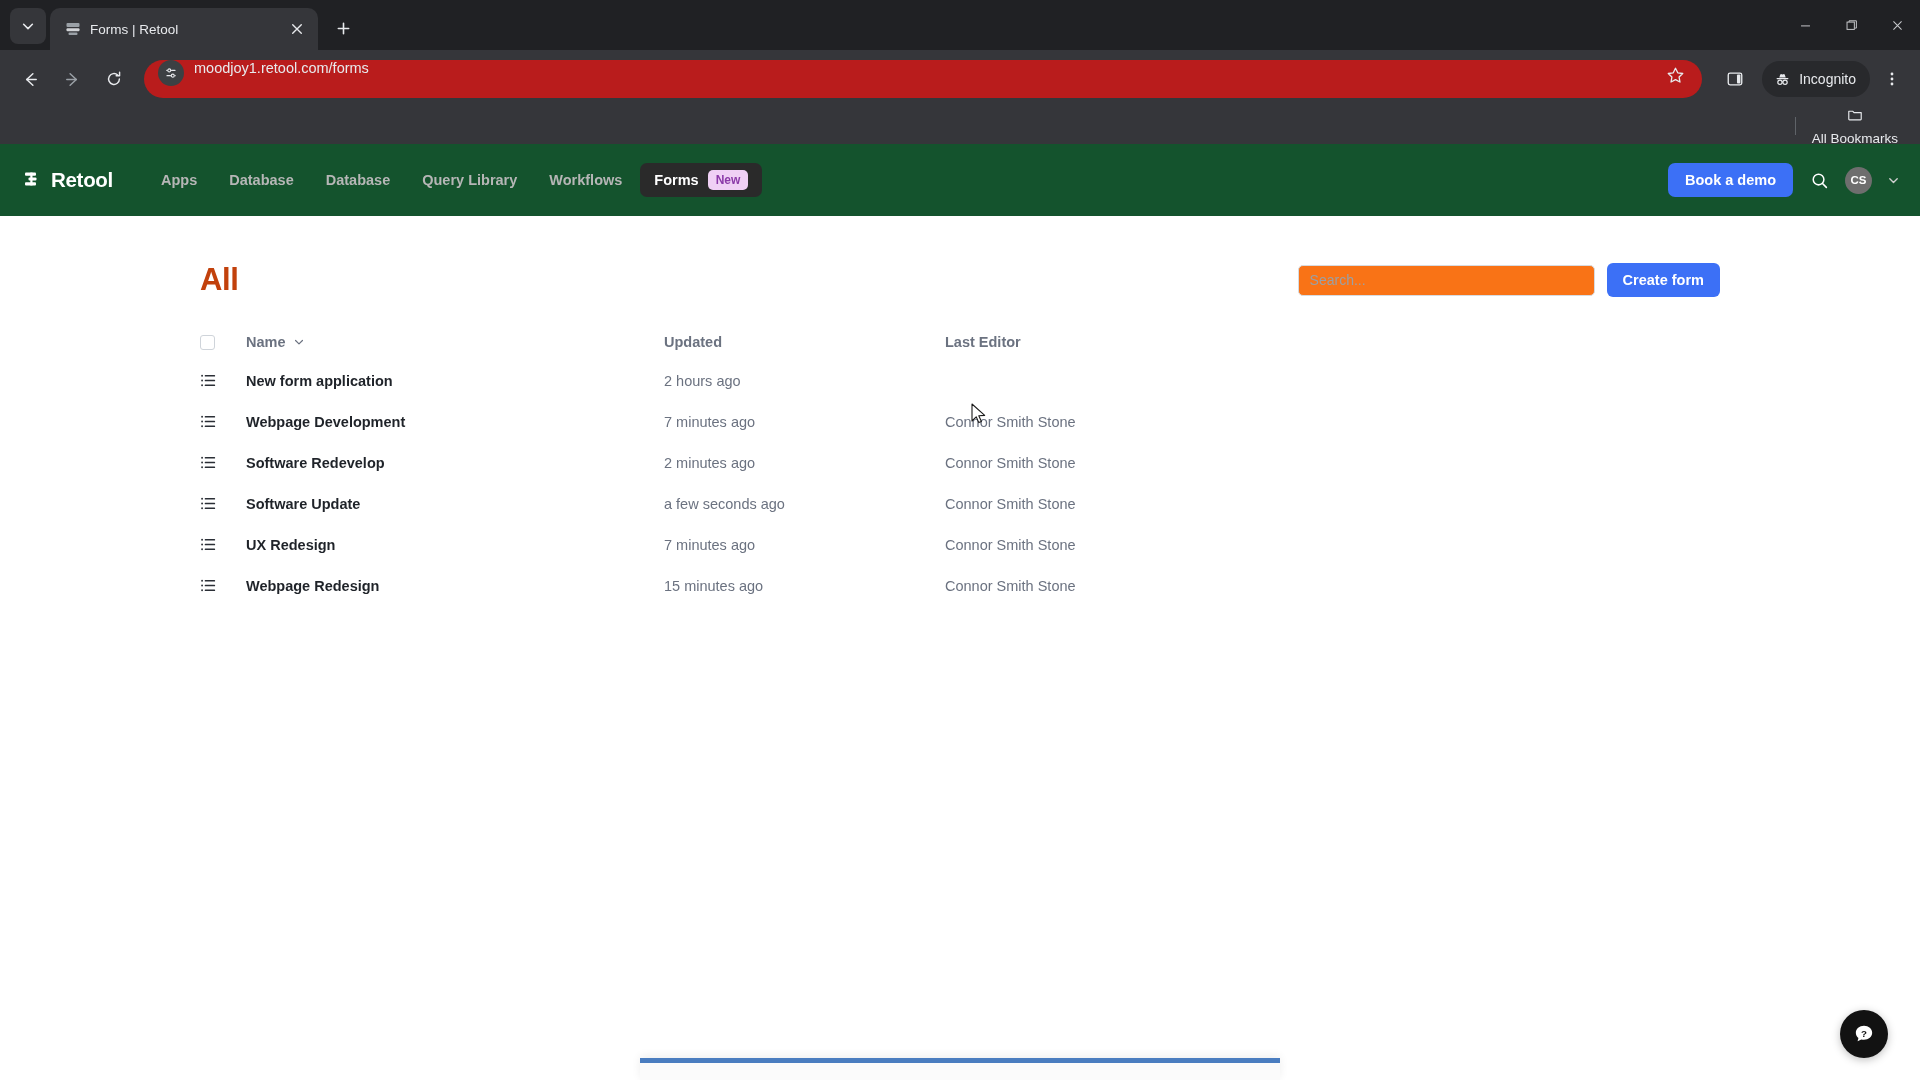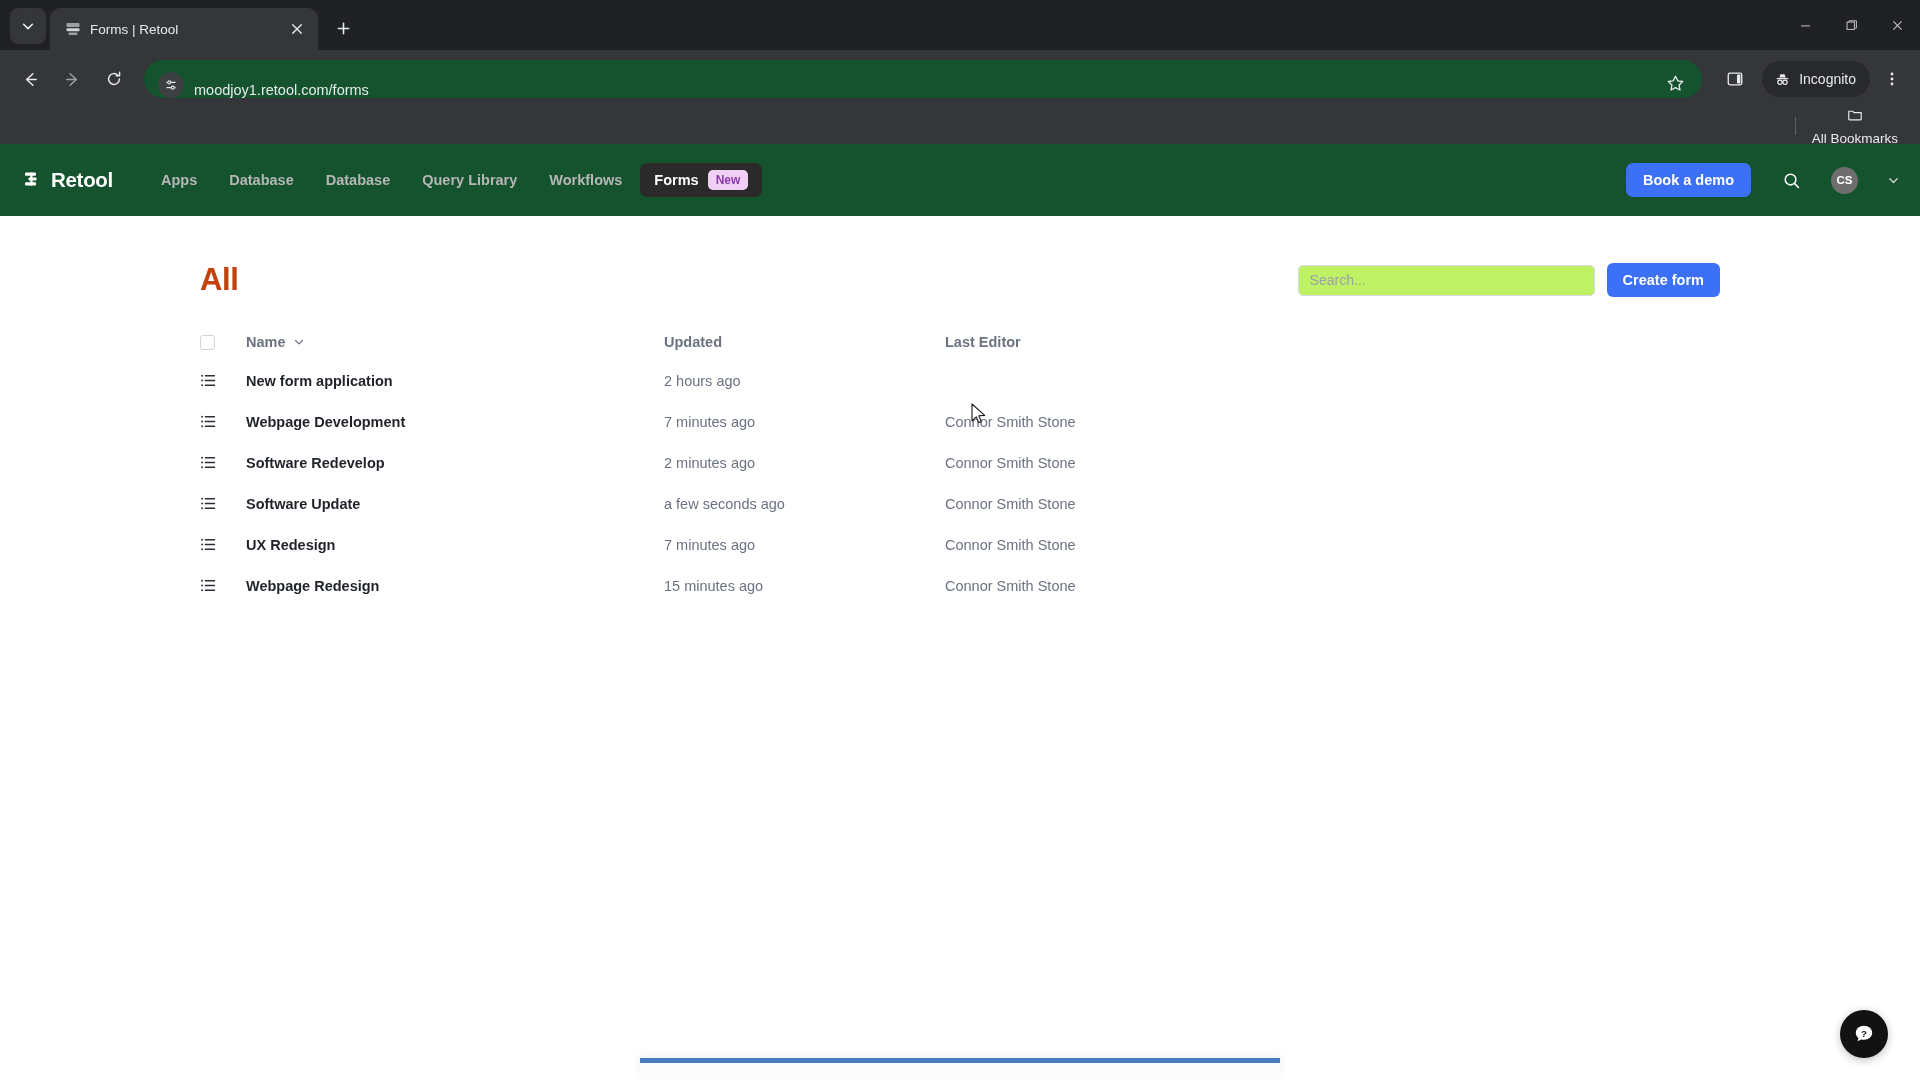--- a/index.html
+++ b/index.html
@@ -61,22 +61,22 @@
     height: 58px; background: #35363a;
     display: flex; align-items: center; padding: 0 10px; gap: 2px;
   }
   .tb-btn {
     width: 40px; height: 40px; border-radius: 50%;
     display: flex; align-items: center; justify-content: center;
     flex: 0 0 auto;
   }
   .omnibox {
     flex: 1 1 auto; height: 38px; margin: 0 8px;
-    background: #14532d; border-radius: 19px;
-    display: flex; align-items: flex-end; padding: 0 12px 0 14px; gap: 10px;
+    background: #b91c1c; border-radius: 19px;
+    display: flex; align-items: flex-start; padding: 0 12px 0 14px; gap: 10px;
     min-width: 0;
   }
   .omni-icon {
     width: 26px; height: 26px; border-radius: 50%; background: #3c4043;
     display: flex; align-items: center; justify-content: center; flex: 0 0 auto;
   }
   .omni-url {
     flex: 1 1 auto; color: #e8eaed; font-size: 14.5px;
     white-space: nowrap; overflow: hidden;
   }
@@ -115,21 +115,21 @@
   }
   .navlink.active {
     background: #2a2a2a; color: #ffffff;
     display: flex; align-items: center; gap: 9px;
   }
   .badge-new {
     background: #f0d0f5; color: #8b3aa8;
     font-size: 12px; font-weight: 600;
     padding: 2px 8px; border-radius: 5px; line-height: 1.35;
   }
-  .nav-right { margin-left: auto; display: flex; align-items: center; gap: 28px; }
+  .nav-right { margin-left: auto; display: flex; align-items: center; gap: 14px; }
   .book-demo {
     background: #3c70f6; color: #ffffff; font-size: 14.5px; font-weight: bold;
     padding: 9px 17px; border-radius: 7px; border: none; white-space: nowrap;
     font-family: "Liberation Sans", sans-serif;
   }
   .nav-search { width: 24px; height: 24px; display:flex;align-items:center;justify-content:center; }
   .avatar {
     width: 27px; height: 27px; border-radius: 50%; background: #6e6e6e;
     color: #ffffff; font-size: 11.5px; font-weight: 600;
     display: flex; align-items: center; justify-content: center;
@@ -142,21 +142,21 @@
     display: flex; align-items: center; justify-content: space-between;
     padding-top: 46px; padding-bottom: 26px;
   }
   .page-title { font-size: 31px; font-weight: bold; color: #c2410c; letter-spacing: -0.4px; }
   .head-actions { display: flex; align-items: center; gap: 12px; }
   .search-input {
     width: 297px; height: 31px;
     border: 1px solid #d7dbe0; border-radius: 5px;
     padding: 0 11px; font-size: 14px; color: #333;
     font-family: "Liberation Sans", sans-serif;
-    background: #bef264; outline: none;
+    background: #f97316; outline: none;
   }
   .search-input::placeholder { color: #9aa0a6; }
   .create-btn {
     background: #3c70f6; color: #fff; font-size: 14.5px; font-weight: bold;
     border: none; border-radius: 6px; padding: 9px 16px; white-space: nowrap;
     font-family: "Liberation Sans", sans-serif;
   }
 
   table.forms-table { width: 100%; border-collapse: collapse; table-layout: fixed; }
   table.forms-table th {

